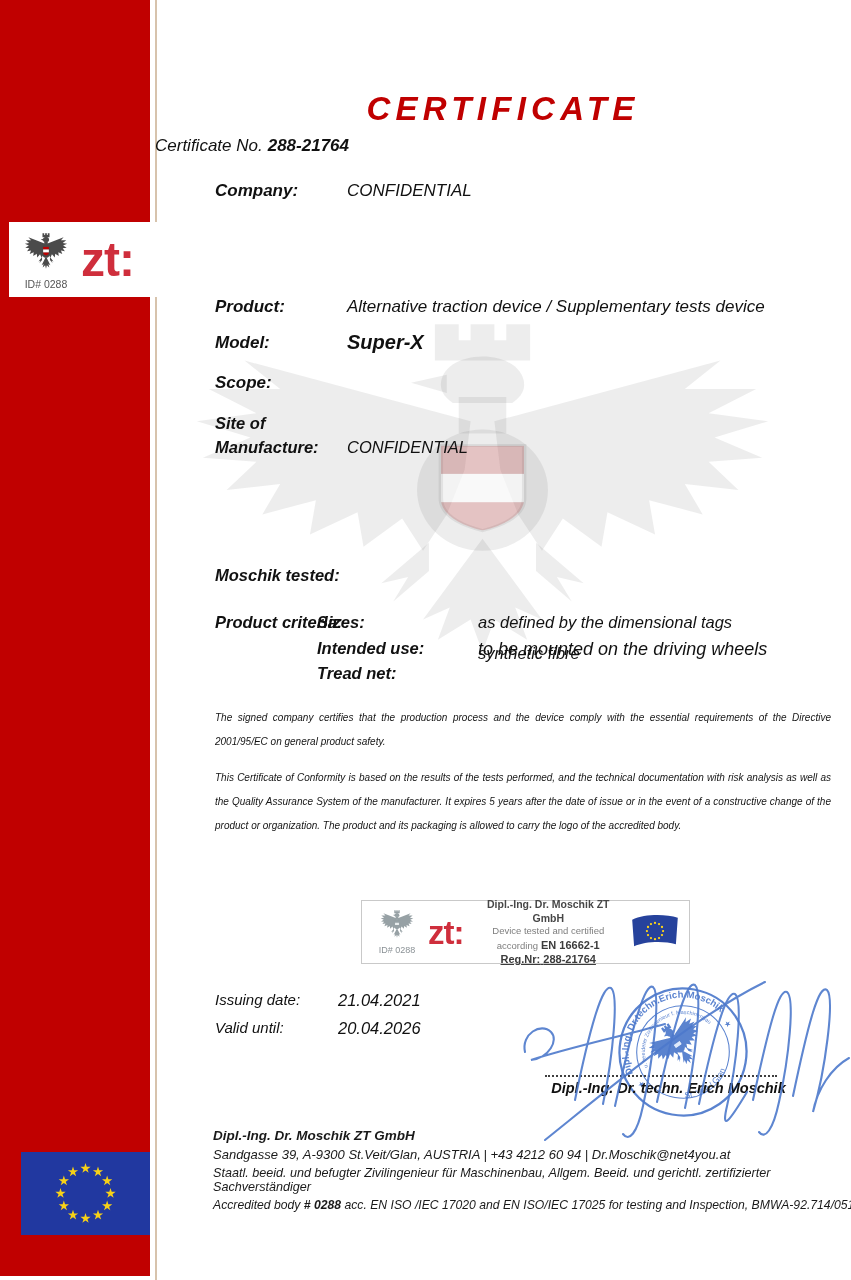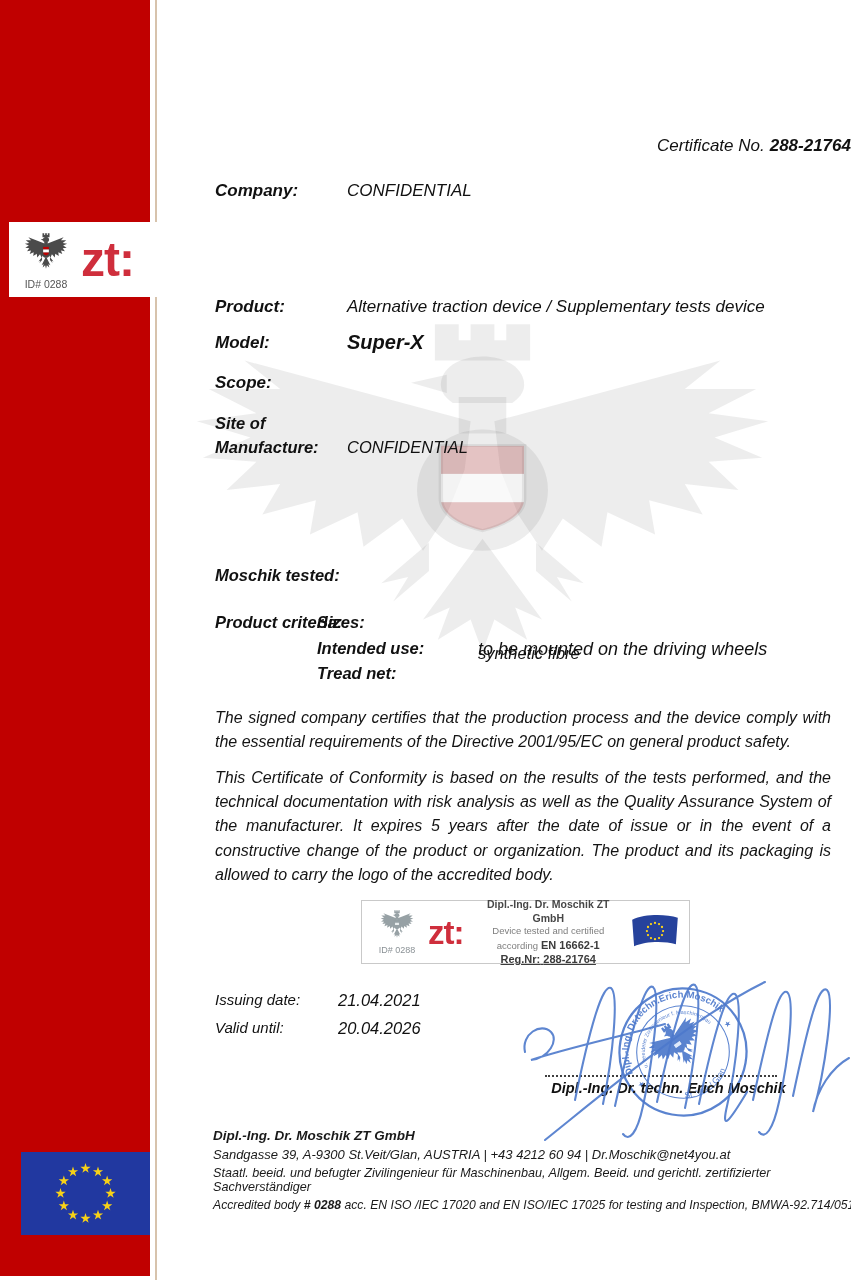--- a/index.html
+++ b/index.html
@@ -18,30 +18,30 @@
   .logo-box{position:absolute;left:9px;top:222px;width:148px;height:75px;background:#fff;z-index:3;
             display:flex;align-items:center;justify-content:flex-start;}
   .logo-eagle-wrap{width:58px;text-align:center;padding-left:8px;}
   .logo-eagle{width:44px;height:48px;--eagle-color:#4b4b4b;--shield-red:#c00000;--shield-white:#fff;display:block;margin:2px auto 0;}
   .logo-id{font-size:10.5px;color:#555;margin-top:-1px;}
   .logo-zt{font-size:48px;font-weight:bold;color:#cf2e3c;line-height:1;margin-left:6px;letter-spacing:-1px;}
 
   
   .title{position:absolute;left:155px;right:0;top:90px;text-align:center;font-size:33px;
          font-weight:bold;font-style:italic;color:#c00000;letter-spacing:0.16em;z-index:2;}
-  .certno{position:absolute;left:155px;right:0;top:136px;text-align:right;font-size:17px;font-style:italic;z-index:2;}
+  .certno{position:absolute;left:155px;right:0;top:136px;text-align:left;font-size:17px;font-style:italic;z-index:2;}
   .certno .b{margin-left:5px;}
 
   
   .fl{position:absolute;font-size:17px;font-style:italic;font-weight:bold;left:215px;z-index:2;white-space:nowrap;}
   .fv{position:absolute;font-size:17px;font-style:italic;left:347px;z-index:2;white-space:nowrap;}
   .flr{font-weight:bold;font-size:16.5px;}
   .model-v{font-size:20px;font-weight:bold;}
 
-  .p{position:absolute;left:215px;width:616px;font-size:16px;font-style:italic;line-height:24.2px;
+  .p{position:absolute;left:215px;width:616px;font-size:10px;font-style:italic;line-height:24.2px;
      text-align:justify;z-index:2;color:#141414;}
 
   
   .badge{position:absolute;left:361px;top:900px;width:327px;height:62px;background:#fff;border:1px solid #c9c9c9;
          display:flex;align-items:center;z-index:2;}
   .badge-eagle-wrap{width:58px;text-align:center;padding-left:6px;}
   .badge-eagle{width:34px;height:36px;display:block;margin:0 auto;--eagle-color:#97a1a5;--shield-red:#97a1a5;--shield-white:#e9edee;}
   .badge-id{font-size:9px;color:#8b9296;}
   .badge-zt{font-size:33px;font-weight:bold;color:#cf2e3c;line-height:1;margin:0 8px 0 2px;letter-spacing:-1px;}
   .badge-text{flex:1;text-align:center;line-height:1.3;}
@@ -116,20 +116,21 @@
   <div class="logo-box">
     <div class="logo-eagle-wrap">
       <svg class="logo-eagle" viewBox="0 0 200 210">
           <use href="#eagle"></use>
         </svg>
       <div class="logo-id">ID# 0288</div>
     </div>
     <div class="logo-zt">zt:</div>
   </div>
 
+  <div class="title">CERTIFICATE</div>
   <div class="certno">
     <span>Certificate No.</span><span class="b">288-21764</span>
   </div>
 
   <span class="fl" style="top:181px">Company:</span>
   <span class="fv" style="top:181px">CONFIDENTIAL</span>
 
   <span class="fl" style="top:297px">Product:</span>
   <span class="fv" style="top:297px">Alternative traction device / Supplementary tests device</span>
 
@@ -139,20 +140,21 @@
   <span class="fl" style="top:373px">Scope:</span>
 
   <span class="fl flr" style="top:414px">Site of</span>
   <span class="fl flr" style="top:438px">Manufacture:</span>
   <span class="fv" style="top:438px;font-size:16.5px">CONFIDENTIAL</span>
 
   <span class="fl flr" style="top:566px">Moschik tested:</span>
 
   <span class="fl flr" style="top:613px">Product criteria:</span>
   <span class="fl flr" style="top:613px;left:317px">Sizes:</span>
+  <span class="fv" style="top:613px;left:478px;font-size:16.5px">as defined by the dimensional tags</span>
   <span class="fl flr" style="top:639px;left:317px">Intended use:</span>
   <span class="fv" style="top:639px;left:478px;font-size:18px">to be mounted on the driving wheels</span>
   <span class="fl flr" style="top:664px;left:317px">Tread net:</span>
   <span class="fv" style="top:644px;left:478px;font-size:16.5px">synthetic fibre</span>
 
   <div class="p" style="top:706px">The signed company certifies that the production process and the device comply with the essential requirements of the Directive 2001/95/EC on general product safety.</div>
   <div class="p" style="top:766px">This Certificate of Conformity is based on the results of the tests performed, and the technical documentation with risk analysis as well as the Quality Assurance System of the manufacturer. It expires 5 years after the date of issue or in the event of a constructive change of the product or organization. The product and its packaging is allowed to carry the logo of the accredited body.</div>
 
   <div class="badge">
     <div class="badge-eagle-wrap">

